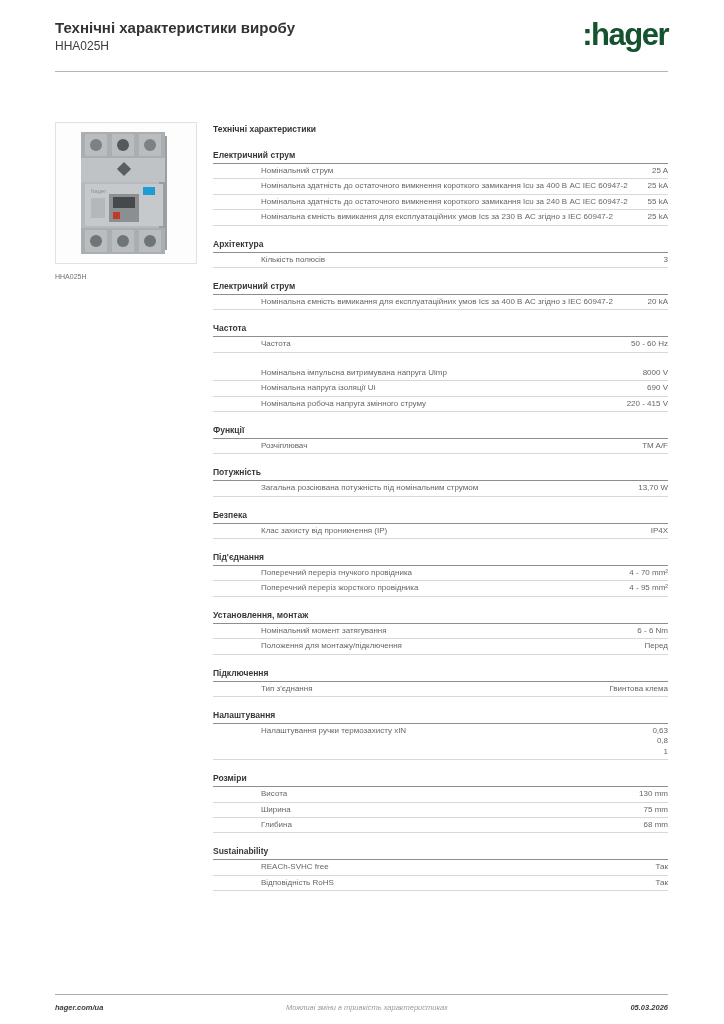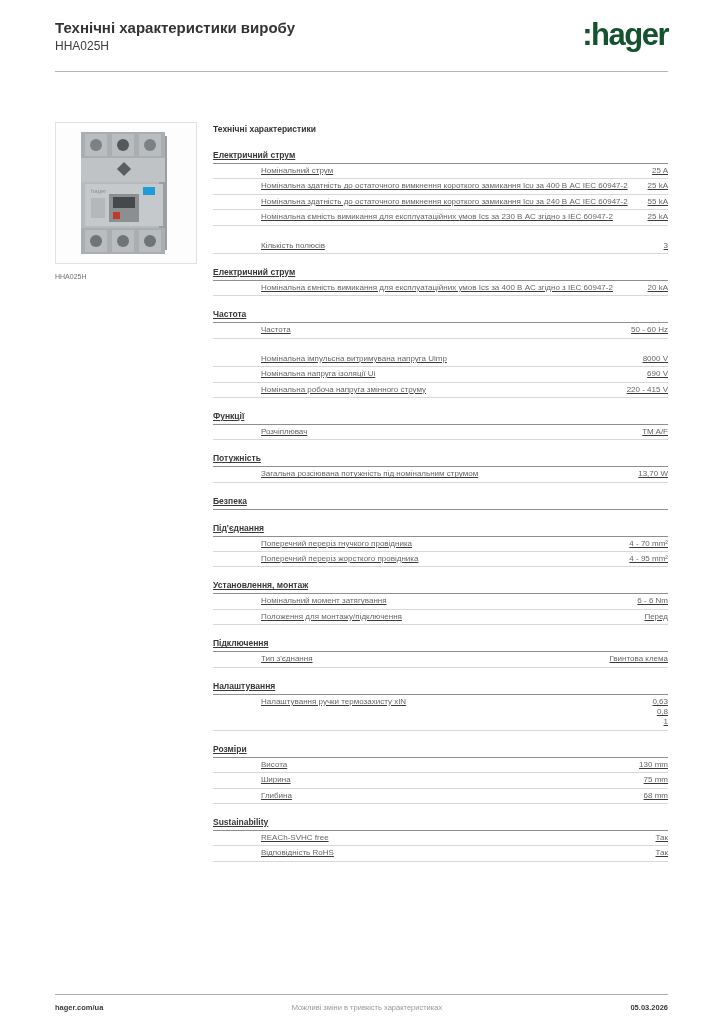--- a/index.html
+++ b/index.html
@@ -18,31 +18,31 @@
 
   
   .content{position:absolute;left:55px;right:56px;top:90px;display:flex;align-items:flex-start;margin-top:32px;}
   .left-col{width:142px;flex-shrink:0;margin-right:16px;}
   .product-image{width:140px;height:140px;border:1px solid #e2e2e2;background:#fdfdfd;display:flex;align-items:center;justify-content:center;}
   .product-caption{font-size:7px;color:#6e6e6e;margin-top:9px;}
 
   .spec-col{flex:1;min-width:0;}
   .spec-heading{font-size:8.5px;font-weight:bold;color:#333;margin:2px 0 16px 0;}
 
-  .spec-section{margin-bottom:13px;text-decoration:underline;}
+  .spec-section{margin-bottom:13px;}
   .section-title{font-size:8.5px;font-weight:bold;color:#373737;padding-bottom:3px;border-bottom:1px solid #8e8e8e;}
   .spec-row{display:flex;justify-content:space-between;align-items:flex-start;
     padding:2px 0 2px 0;border-bottom:1px solid #d8d8d8;font-size:8px;color:#666;line-height:1.3;}
   .row-label{max-width:430px;padding-right:14px;padding-left:48px;}
   .row-value{text-align:right;white-space:pre-line;flex-shrink:0;}
 
   
   .footer{position:absolute;left:55px;right:56px;bottom:12px;}
   .footer-rule{border:none;border-top:1px solid #ababab;margin:0 0 8px 0;}
-  .footer-row{display:flex;justify-content:space-between;align-items:baseline;font-size:7.5px;}
+  .footer-row{display:flex;justify-content:space-between;align-items:baseline;font-size:7.5px;font-style:italic;}
   .footer-site{font-weight:bold;color:#3a3a3a;text-decoration:none;}
   .footer-disclaimer{color:#9a9a9a;}
   .footer-date{font-weight:bold;color:#3a3a3a;}
 </style>
 </head>
 <body>
 
 <div class="page">
 
   <div class="header">
@@ -110,20 +110,21 @@
             <div class="spec-row">
               <div class="row-label">Номінальна здатність до остаточного вимкнення короткого замикання Icu за 240 В AC IEC 60947-2</div>
               <div class="row-value">55 kA</div>
             </div>
             <div class="spec-row">
               <div class="row-label">Номінальна ємність вимикання для експлуатаційних умов Ics за 230 В AC згідно з IEC 60947-2</div>
               <div class="row-value">25 kA</div>
             </div>
           </section>
           <section class="spec-section">
+            <div class="section-title">Архітектура</div>
             <div class="spec-row">
               <div class="row-label">Кількість полюсів</div>
               <div class="row-value">3</div>
             </div>
           </section>
           <section class="spec-section">
             <div class="section-title">Електричний струм</div>
             <div class="spec-row">
               <div class="row-label">Номінальна ємність вимикання для експлуатаційних умов Ics за 400 В AC згідно з IEC 60947-2</div>
               <div class="row-value">20 kA</div>
@@ -159,20 +160,24 @@
           </section>
           <section class="spec-section">
             <div class="section-title">Потужність</div>
             <div class="spec-row">
               <div class="row-label">Загальна розсіювана потужність під номінальним струмом</div>
               <div class="row-value">13,70 W</div>
             </div>
           </section>
           <section class="spec-section">
             <div class="section-title">Безпека</div>
+            <div class="spec-row">
+              <div class="row-label">Клас захисту від проникнення (IP)</div>
+              <div class="row-value">IP4X</div>
+            </div>
           </section>
           <section class="spec-section">
             <div class="section-title">Під'єднання</div>
             <div class="spec-row">
               <div class="row-label">Поперечний переріз гнучкого провідника</div>
               <div class="row-value">4 - 70 mm²</div>
             </div>
             <div class="spec-row">
               <div class="row-label">Поперечний переріз жорсткого провідника</div>
               <div class="row-value">4 - 95 mm²</div>

